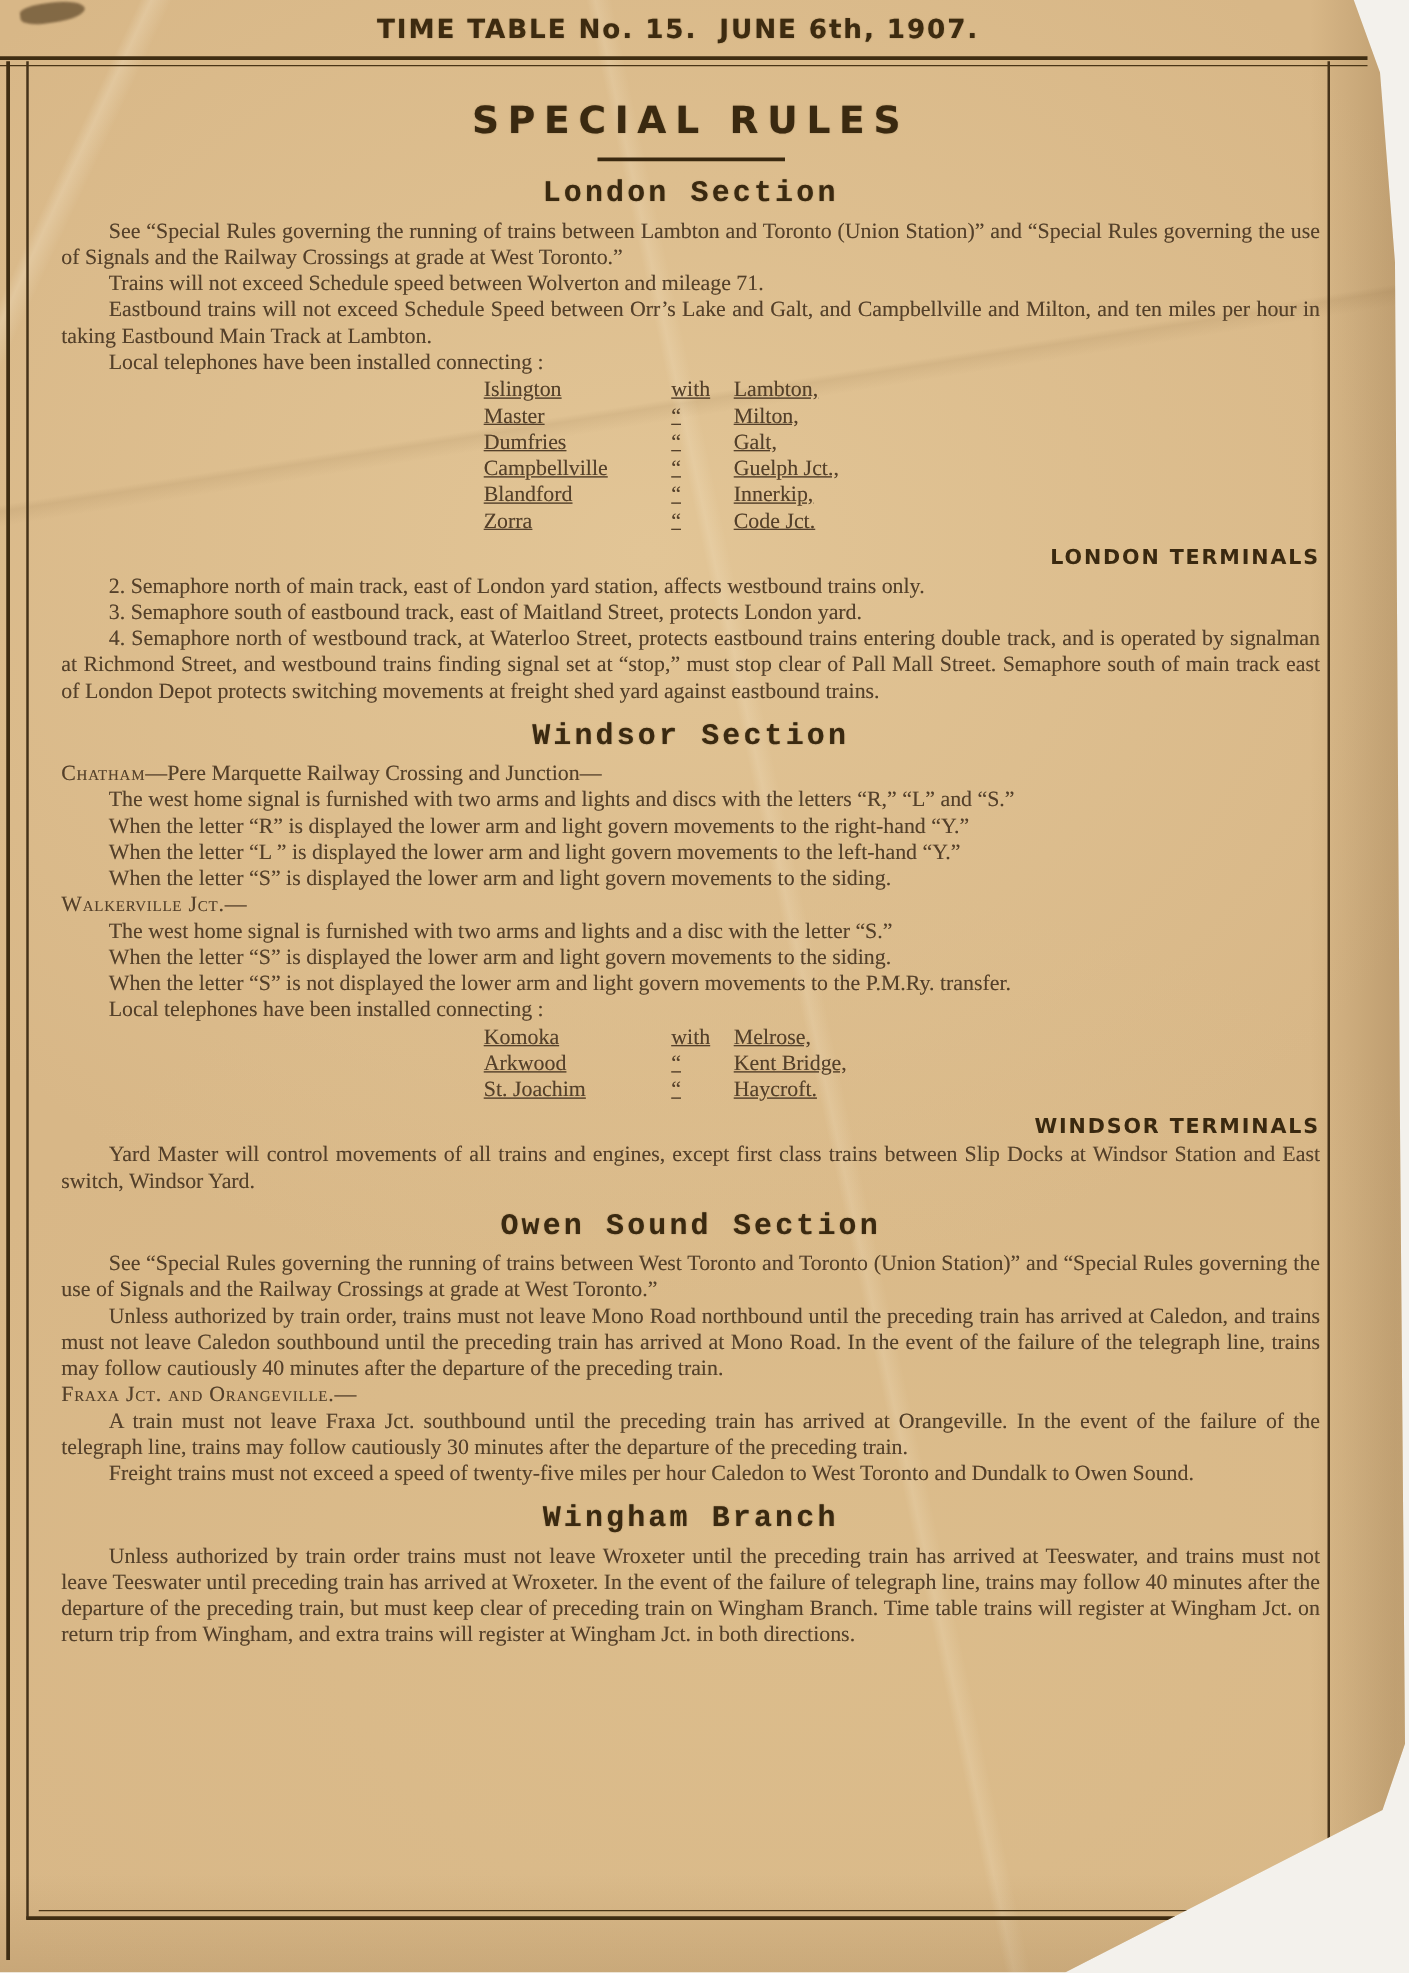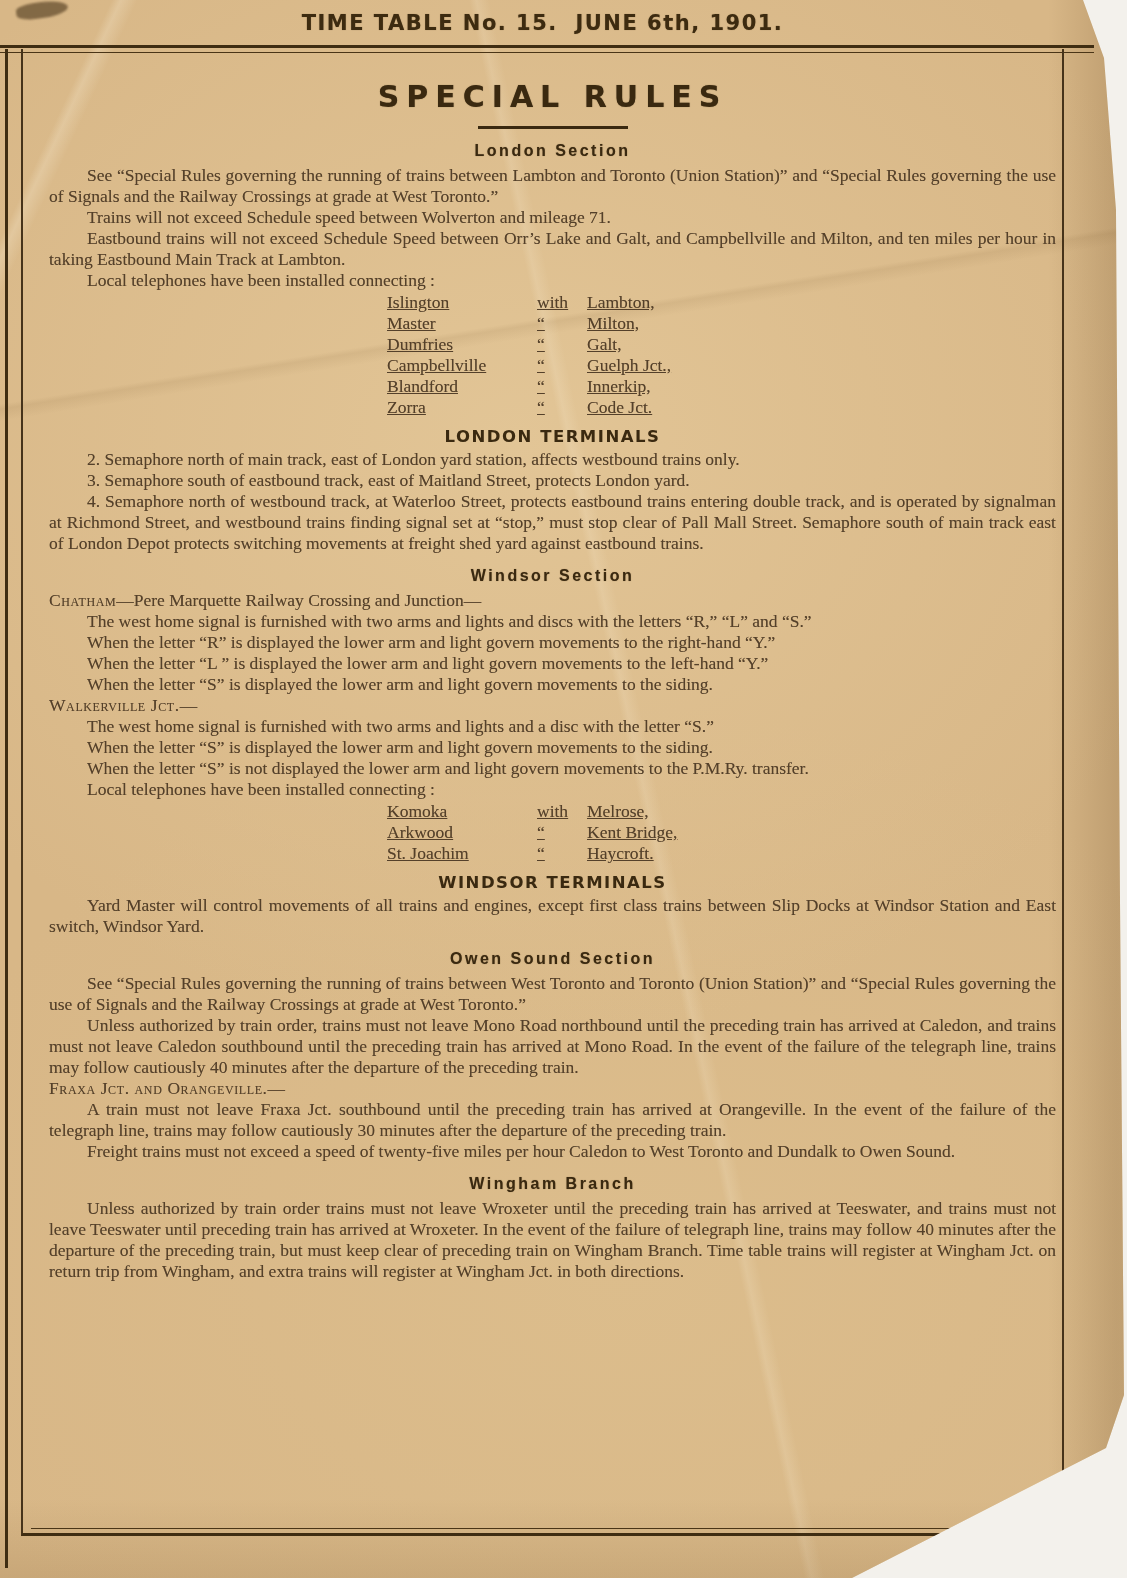--- a/index.html
+++ b/index.html
@@ -67,26 +67,26 @@
     margin:30px 0 0 0;text-align:center;
     font-family:"DejaVu Sans", sans-serif;font-weight:bold;
     font-size:30px;letter-spacing:7px;color:#3a2910;
     text-shadow:0 0 1px rgba(58,41,16,0.5);
   }
   .title-divider{
     width:150px;height:3px;background:#3a2910;margin:12px auto 2px auto;
   }
   .section-heading{
     margin:13px 0 5px 0;text-align:center;
-    font-family:Liberation Sans, sans-serif;font-weight:bold;
-    font-size:16px;letter-spacing:2.5px;color:#3a2910;
+    font-family:Liberation Mono, monospace;font-weight:bold;
+    font-size:24px;letter-spacing:2.5px;color:#3a2910;
     text-shadow:0 0 1px rgba(58,41,16,0.45);
   }
   .subsection-heading{
-    margin:9px 0 3px 0;text-align:center;
+    margin:9px 0 3px 0;text-align:right;
     font-family:"DejaVu Sans", sans-serif;font-weight:bold;
     font-size:16.5px;letter-spacing:1.5px;color:#3a2910;
   }
   .para{
     margin:0;font-size:17.5px;line-height:21px;color:#54402a;
     text-align:justify;text-indent:38px;
     text-shadow:0 0 0.5px rgba(84,64,42,0.4);
   }
   .para.no-indent{text-indent:0;}
   .smallcaps{font-variant:small-caps;letter-spacing:0.6px;}
@@ -96,21 +96,21 @@
   .phone-a{width:150px;}
   .phone-b{width:50px;}
 </style>
 </head>
 <body>
 
 <div class="paper">
   <div class="smudge"></div>
 
   <div class="masthead">
-    <span class="masthead-title">TIME TABLE No. 15.  JUNE 6th, 1901.</span>
+    <span class="masthead-title">TIME TABLE No. 15.  JUNE 6th, 1907.</span>
   </div>
 
   <div class="top-rule"></div>
   <div class="left-outer-line"></div>
 
   <div class="frame">
     <h1 class="page-title">SPECIAL RULES</h1>
     <div class="title-divider"></div>
     <div id="sections">
         <h2 class="section-heading">London Section</h2>

